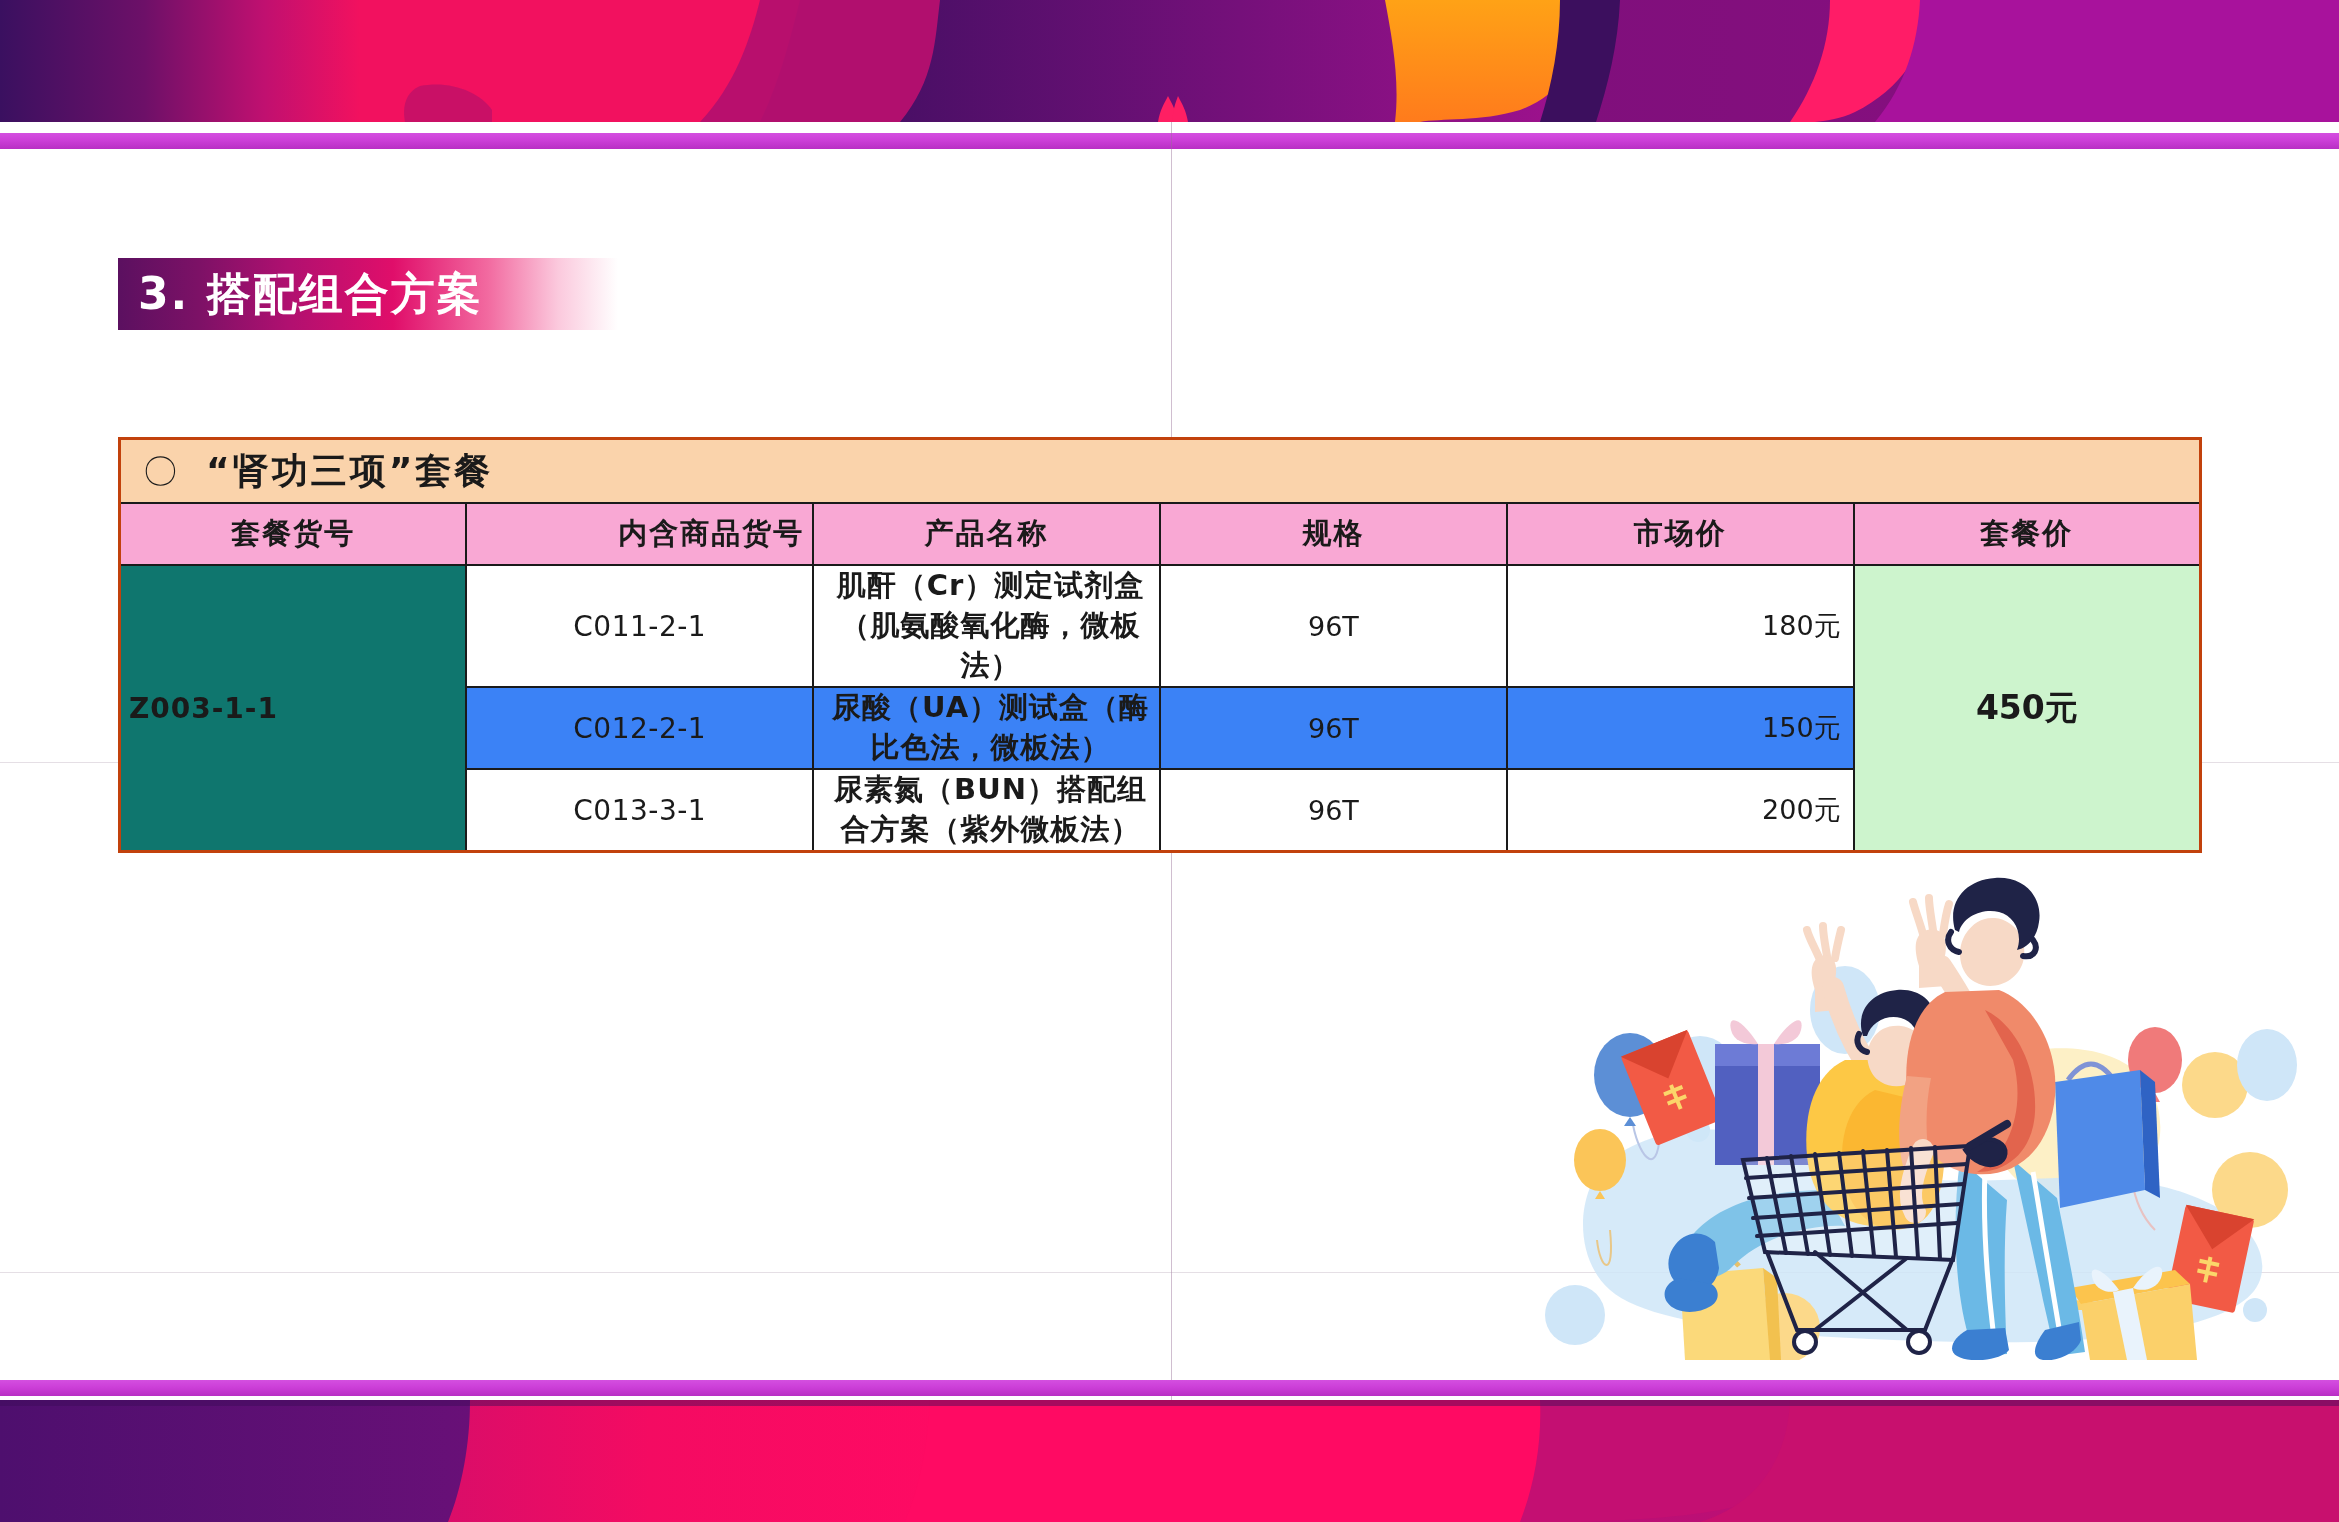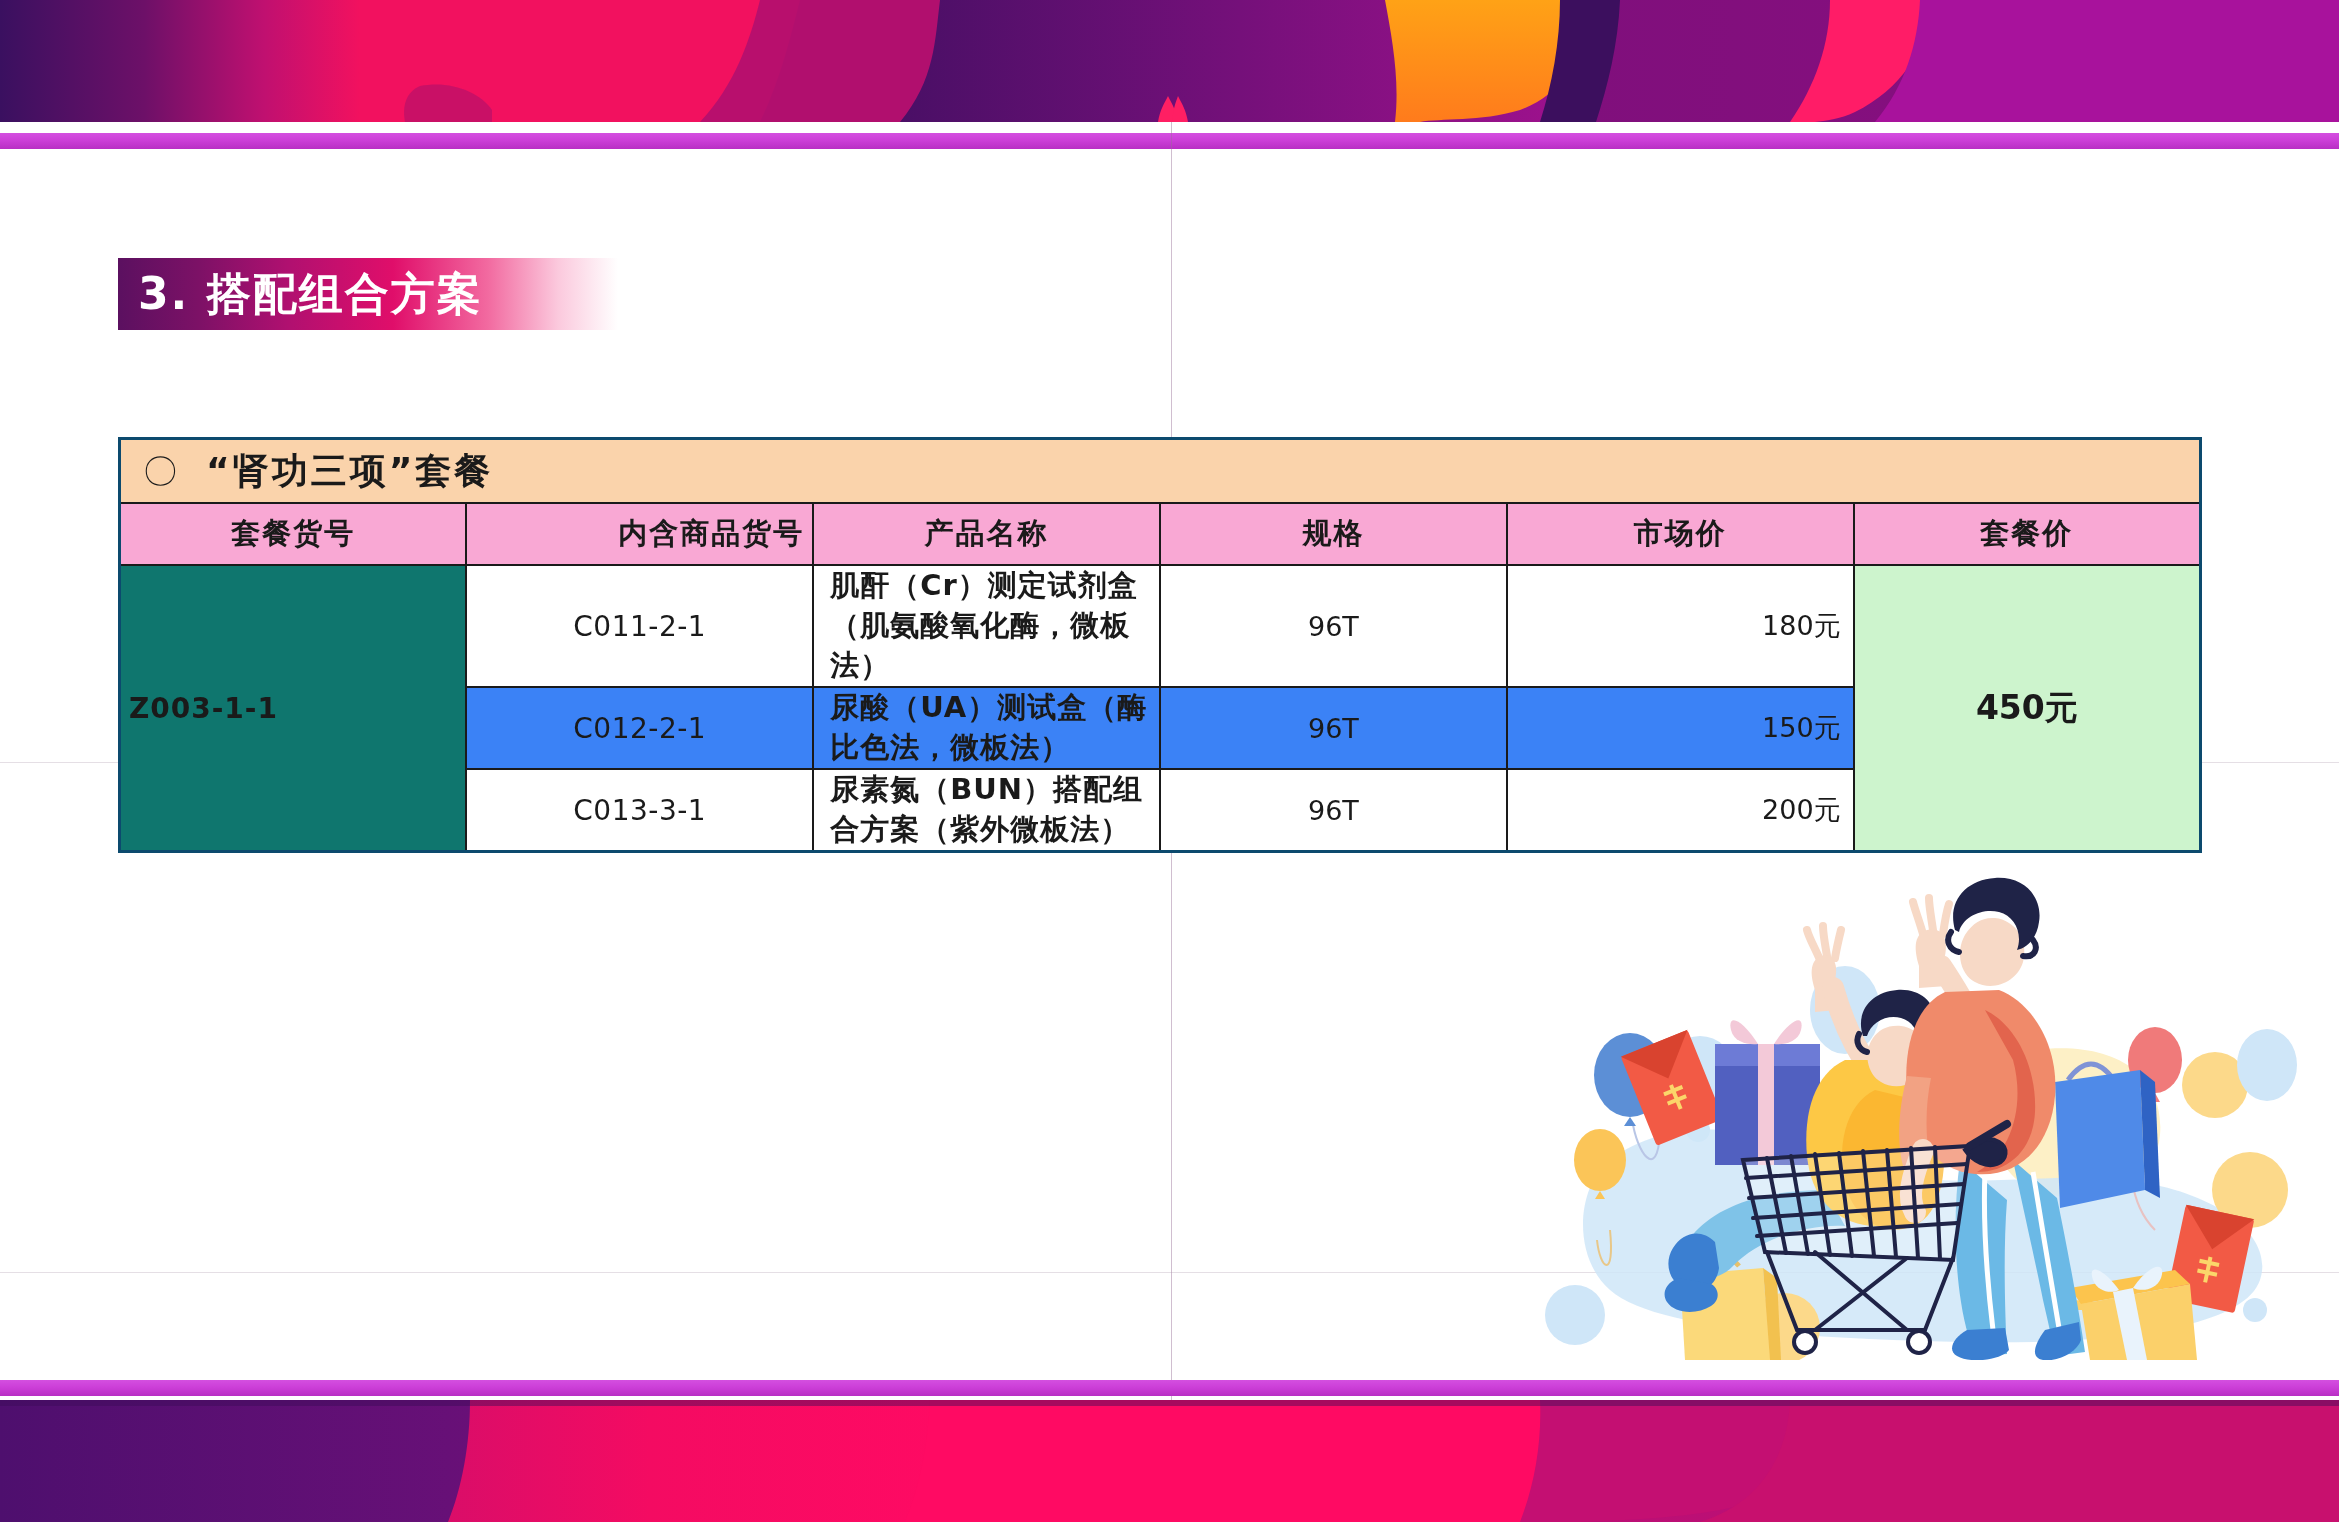--- a/index.html
+++ b/index.html
@@ -87,21 +87,21 @@
 
   
   #package-table {
     position: absolute;
     left: 118px;
     top: 437px;
     width: 2084px;
     border-collapse: collapse;
     table-layout: fixed;
     background: #ffffff;
-    border: 3px solid #0c4a6e;
+    border: 3px solid #c2410c;
   }
   #package-table td, #package-table th {
     border: 2px solid #1a1a1a;
     padding: 0 8px;
     font-size: 27px;
     color: #1a1a1a;
     font-family: "DejaVu Sans", "Liberation Sans", sans-serif;
   }
 
   
@@ -142,21 +142,21 @@
     font-weight: bold;
     font-size: 28px !important;
     letter-spacing: 1px;
   }
   td.col-item {
     text-align: center;
     font-size: 28px !important;
     letter-spacing: 0.5px;
   }
   td.col-name {
-    text-align: left;
+    text-align: center;
     padding-left: 16px !important;
     color: #1f4fc0;
     font-weight: bold;
     font-size: 29px !important;
     letter-spacing: 1px;
   }
   td.col-spec {
     text-align: center;
     font-size: 27px !important;
   }

